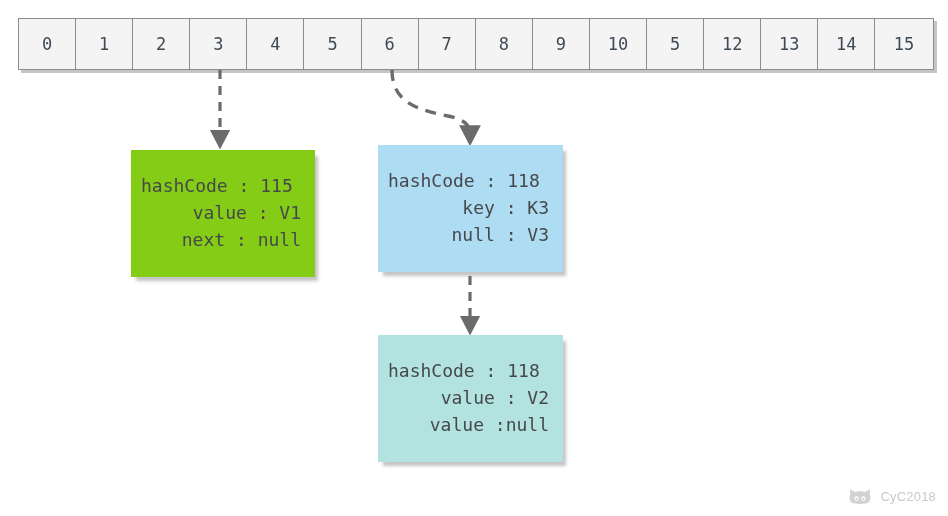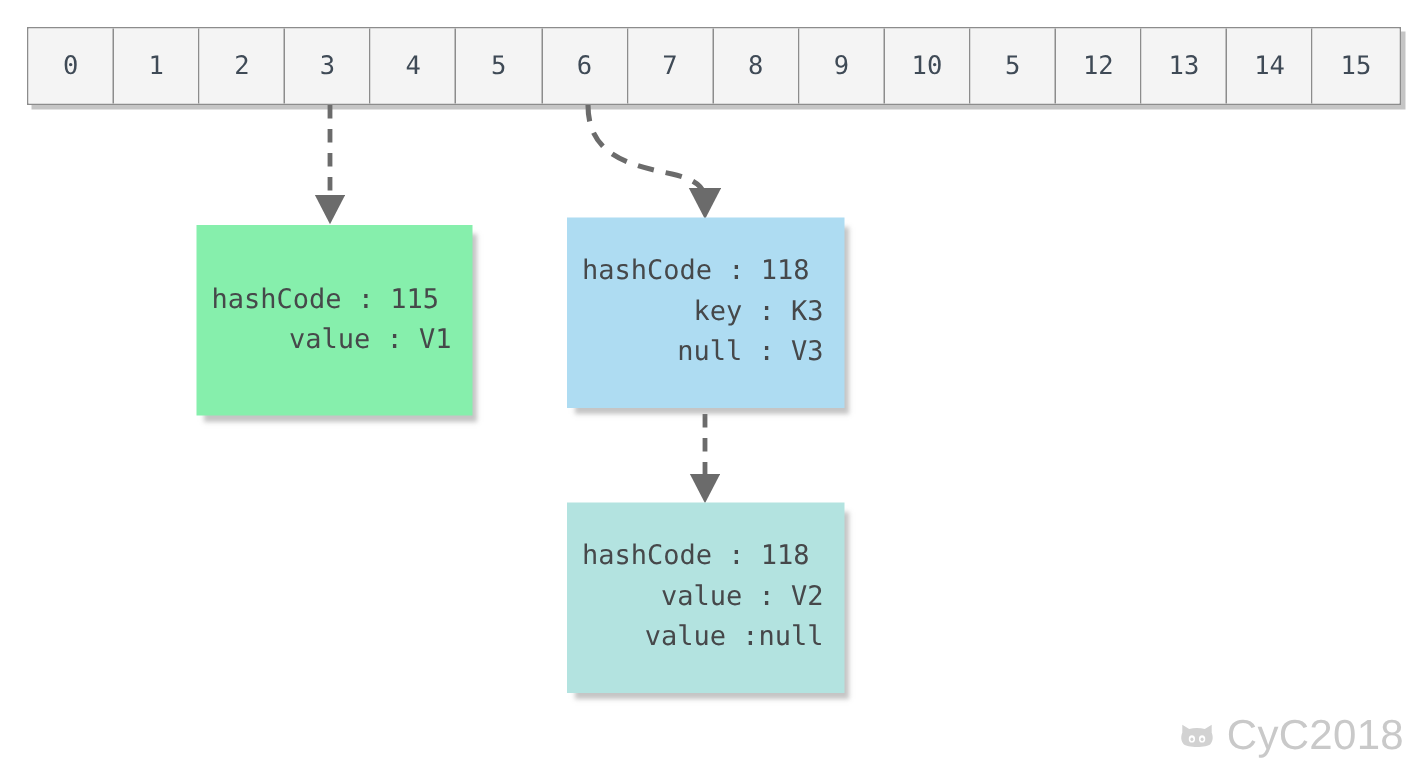--- a/index.html
+++ b/index.html
@@ -66,21 +66,21 @@
     white-space: pre;
     text-align: right;
   }
   .node-line.first { text-align: left; }
 
   #node-k1 {
     left: 131px;
     top: 150px;
     width: 184px;
     height: 127px;
-    background: #86efac;
+    background: #84cc16;
   }
   #node-k3 {
     left: 378px;
     top: 145px;
     width: 185px;
     height: 127px;
     background: #aedcf2;
   }
   #node-k2 {
     left: 378px;
@@ -103,21 +103,21 @@
     position: absolute;
     right: 12px;
     bottom: 10px;
     display: flex;
     align-items: center;
     gap: 7px;
     opacity: 1;
   }
   .watermark-text {
     font-family: "Liberation Sans", sans-serif;
-    font-size: 28px;
+    font-size: 13px;
     color: #c9c9c9;
     letter-spacing: 0.2px;
   }
 </style>
 </head>
 <body>
 
 <div id="canvas">
 
   <div class="bucket-array">
@@ -187,20 +187,21 @@
     </g>
 
     <g>
       <path d="M470,276 L470,324" stroke="#6b6b6b" stroke-width="3.2" fill="none" stroke-dasharray="9,7" marker-end="url(#arrowhead)"></path>
     </g>
   </svg>
 
   <div class="node" id="node-k1">
     <div class="node-line first">hashCode : 115</div>
     <div class="node-line">value : V1</div>
+    <div class="node-line">next : null</div>
   </div>
 
   <div class="node" id="node-k3">
     <div class="node-line first">hashCode : 118</div>
     <div class="node-line">key : K3</div>
     <div class="node-line">null : V3</div>
   </div>
 
   <div class="node" id="node-k2">
     <div class="node-line first">hashCode : 118</div>

